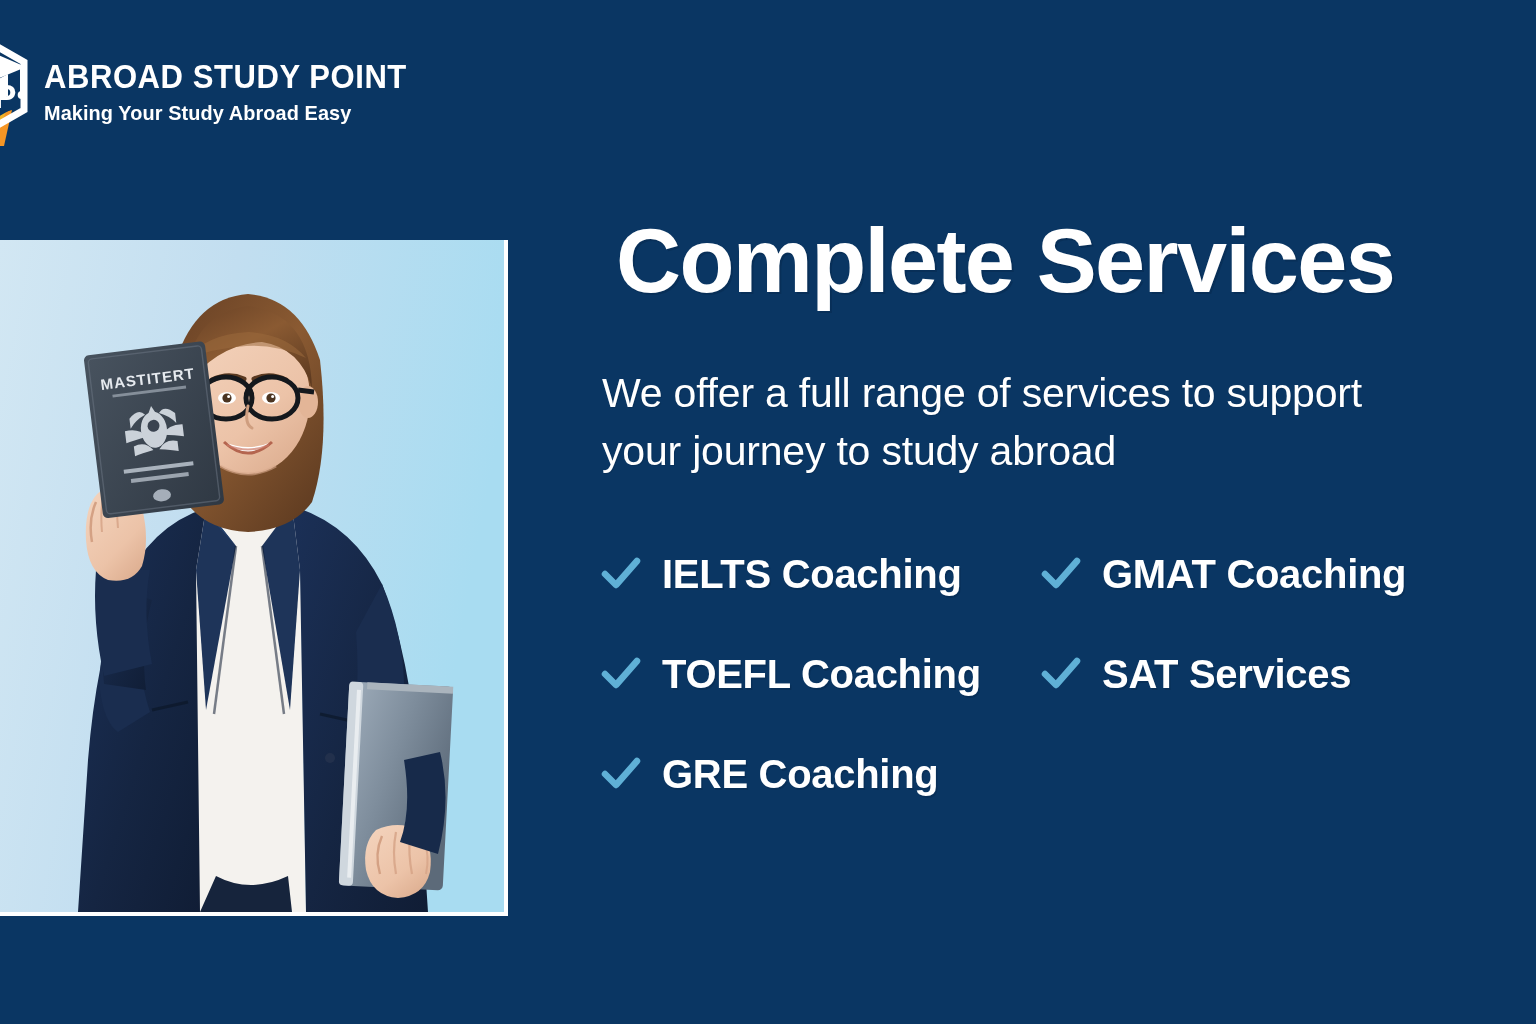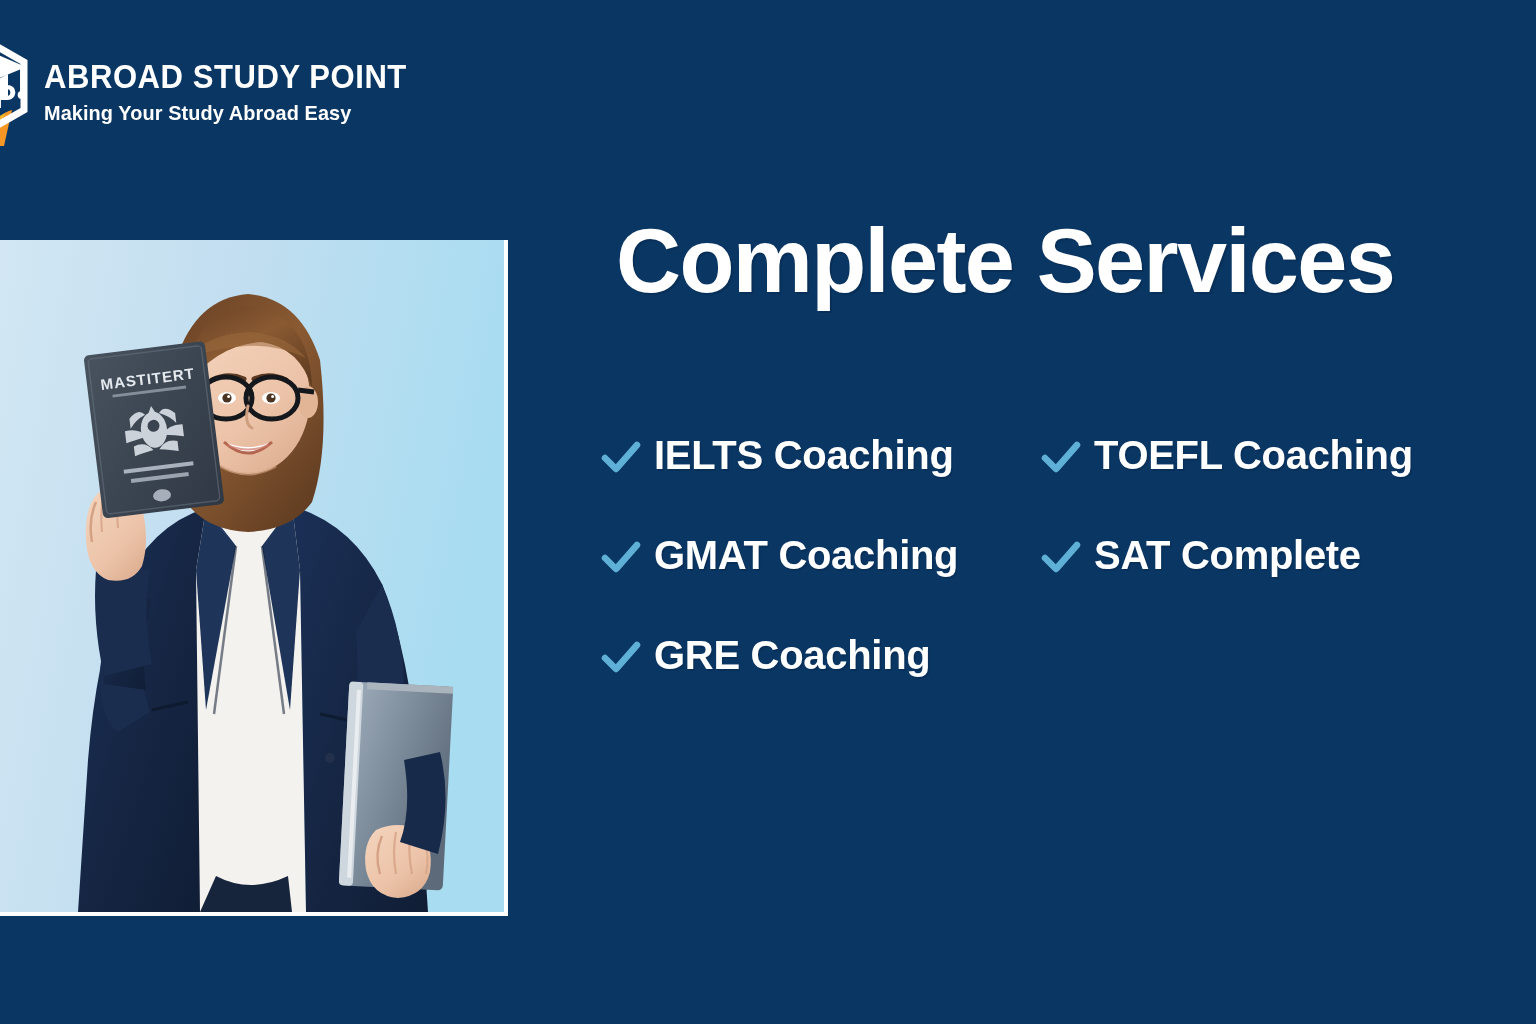--- a/index.html
+++ b/index.html
@@ -125,22 +125,22 @@
   .services {
     margin-top: 72px;
     display: grid;
     grid-template-columns: 440px 440px;
     grid-auto-rows: 100px;
     column-gap: 0px;
     row-gap: 0px;
   }
   .service-item {
     display: flex;
-    align-items: flex-end;
-    gap: 12px;
+    align-items: flex-start;
+    gap: 20px;
   }
   .check-icon {
     flex: 0 0 auto;
     width: 42px;
     height: 42px;
     display: block;
   }
   .service-label {
     color: #ffffff;
     font-family: "Liberation Sans", sans-serif;
@@ -342,49 +342,50 @@
           <path d="M424 600 Q430 616 426 634" stroke="#d4a184" stroke-width="2" fill="none" opacity="0.7"></path>
         </g>
 
         <path d="M404 520 Q412 570 400 602 L438 614 Q452 560 440 512 Z" fill="#172a4a"></path>
       </svg>
     </div>
   </div>
 
   <div class="content">
     <h1 class="headline">Complete Services</h1>
+    <p class="subhead">We offer a full range of services to support your journey to study abroad</p>
 
     <div class="services">
 
       <div class="service-item">
         <svg class="check-icon" viewBox="0 0 42 42">
           <path d="M5 22 L16 33 L37 9" fill="none" stroke="#5fb0d6" stroke-width="6.5" stroke-linecap="round" stroke-linejoin="round"></path>
         </svg>
         <span class="service-label">IELTS Coaching</span>
       </div>
 
       <div class="service-item">
         <svg class="check-icon" viewBox="0 0 42 42">
           <path d="M5 22 L16 33 L37 9" fill="none" stroke="#5fb0d6" stroke-width="6.5" stroke-linecap="round" stroke-linejoin="round"></path>
         </svg>
+        <span class="service-label">GMAT Coaching</span>
+      </div>
+
+      <div class="service-item">
+        <svg class="check-icon" viewBox="0 0 42 42">
+          <path d="M5 22 L16 33 L37 9" fill="none" stroke="#5fb0d6" stroke-width="6.5" stroke-linecap="round" stroke-linejoin="round"></path>
+        </svg>
         <span class="service-label">TOEFL Coaching</span>
       </div>
 
       <div class="service-item">
         <svg class="check-icon" viewBox="0 0 42 42">
           <path d="M5 22 L16 33 L37 9" fill="none" stroke="#5fb0d6" stroke-width="6.5" stroke-linecap="round" stroke-linejoin="round"></path>
         </svg>
-        <span class="service-label">GMAT Coaching</span>
-      </div>
-
-      <div class="service-item">
-        <svg class="check-icon" viewBox="0 0 42 42">
-          <path d="M5 22 L16 33 L37 9" fill="none" stroke="#5fb0d6" stroke-width="6.5" stroke-linecap="round" stroke-linejoin="round"></path>
-        </svg>
-        <span class="service-label">SAT Complete</span>
+        <span class="service-label">SAT Services</span>
       </div>
 
       <div class="service-item">
         <svg class="check-icon" viewBox="0 0 42 42">
           <path d="M5 22 L16 33 L37 9" fill="none" stroke="#5fb0d6" stroke-width="6.5" stroke-linecap="round" stroke-linejoin="round"></path>
         </svg>
         <span class="service-label">GRE Coaching</span>
       </div>
 
 

